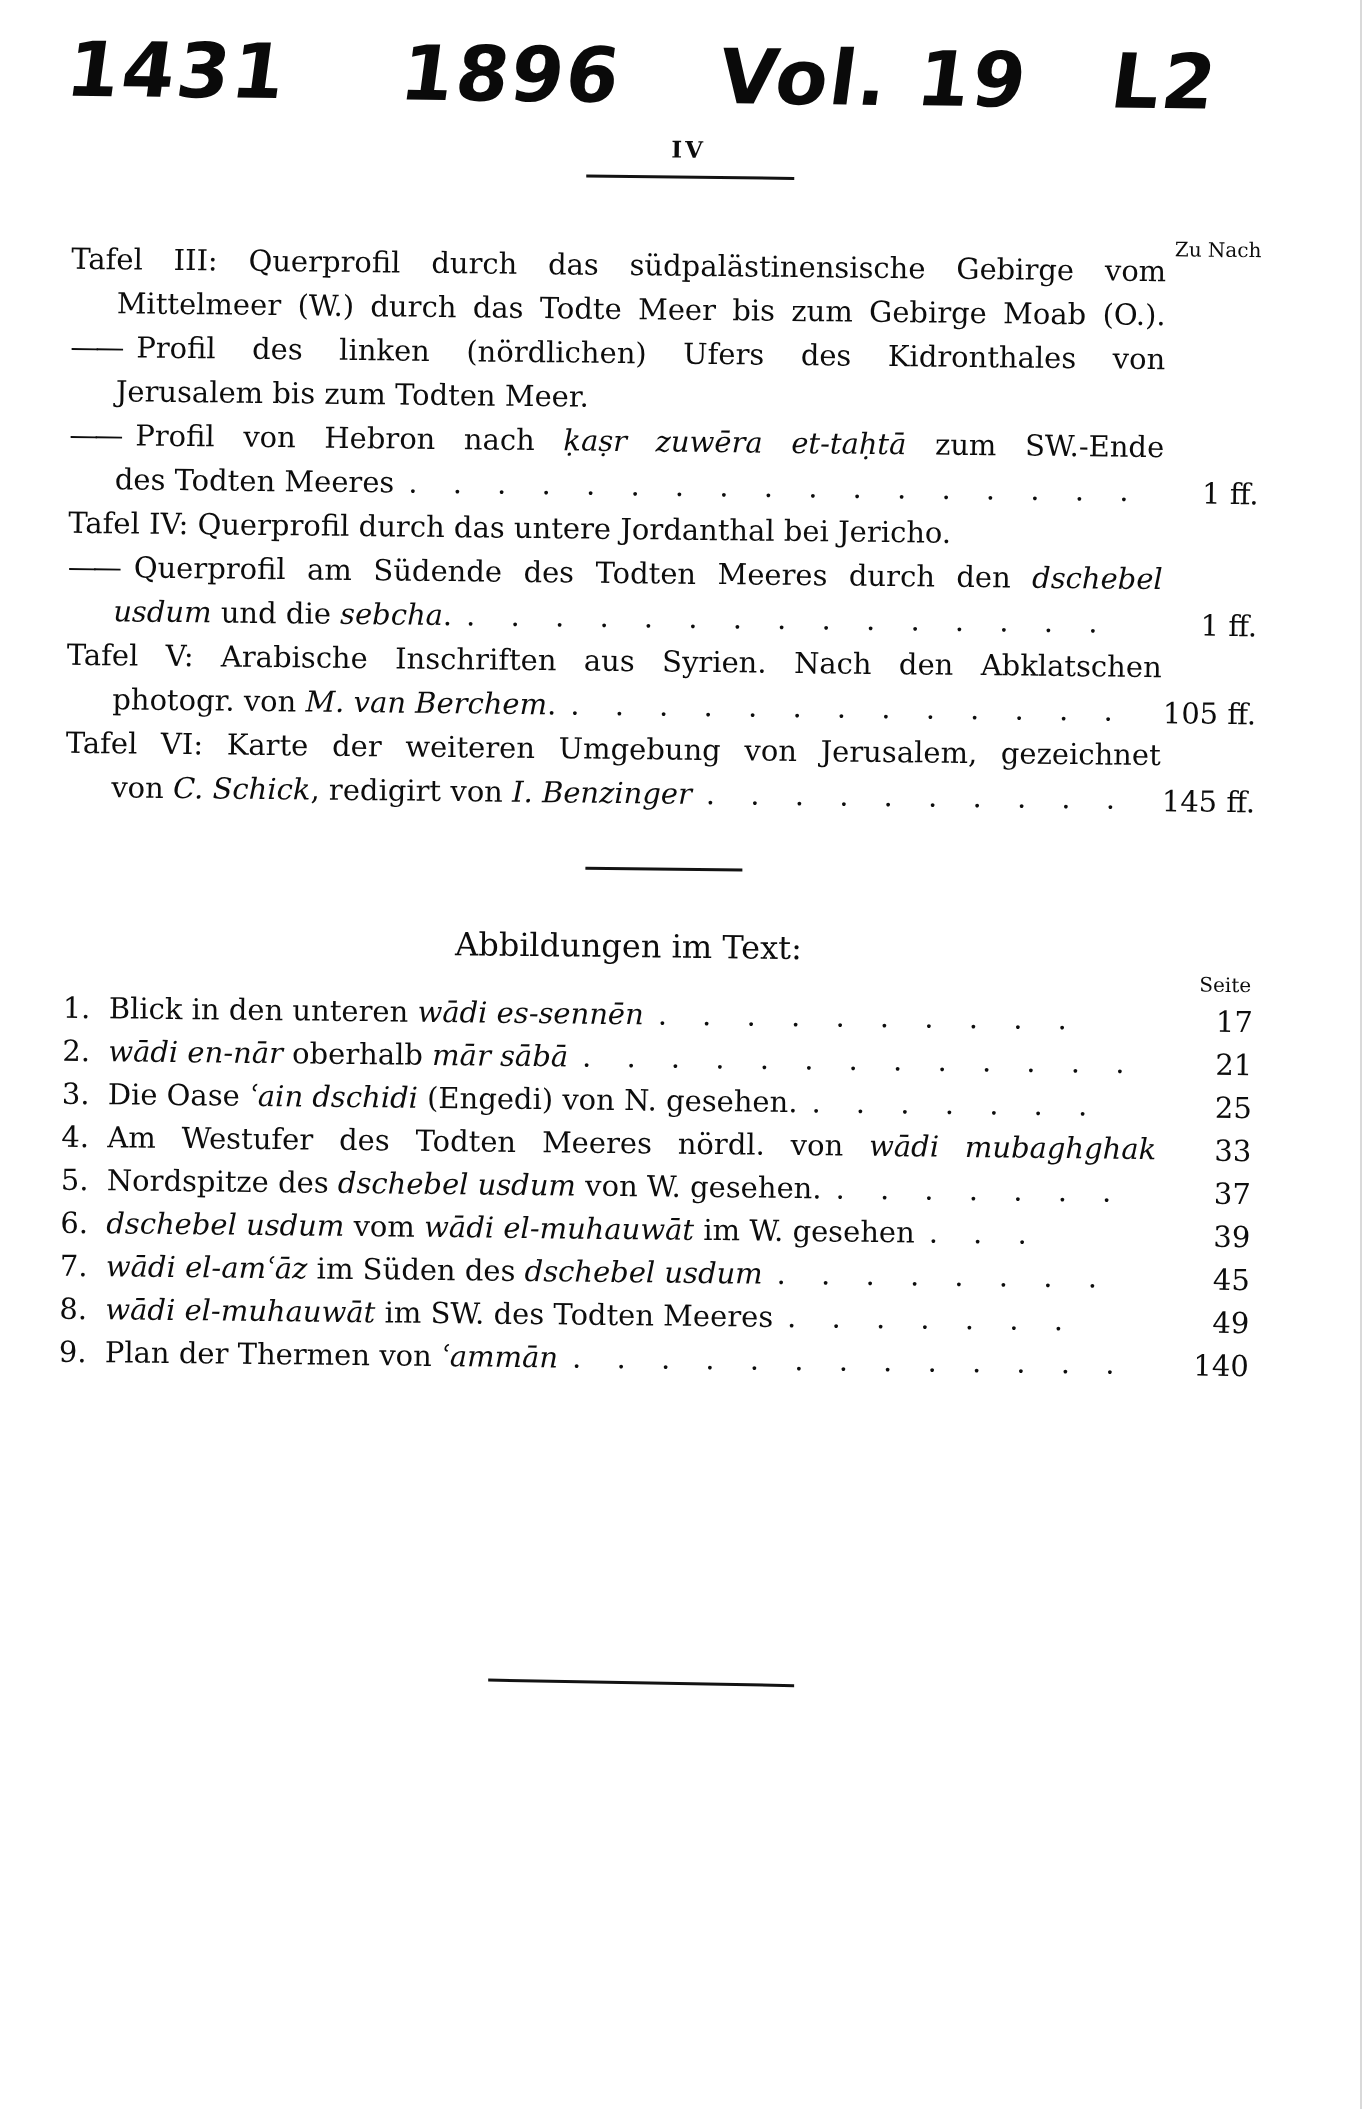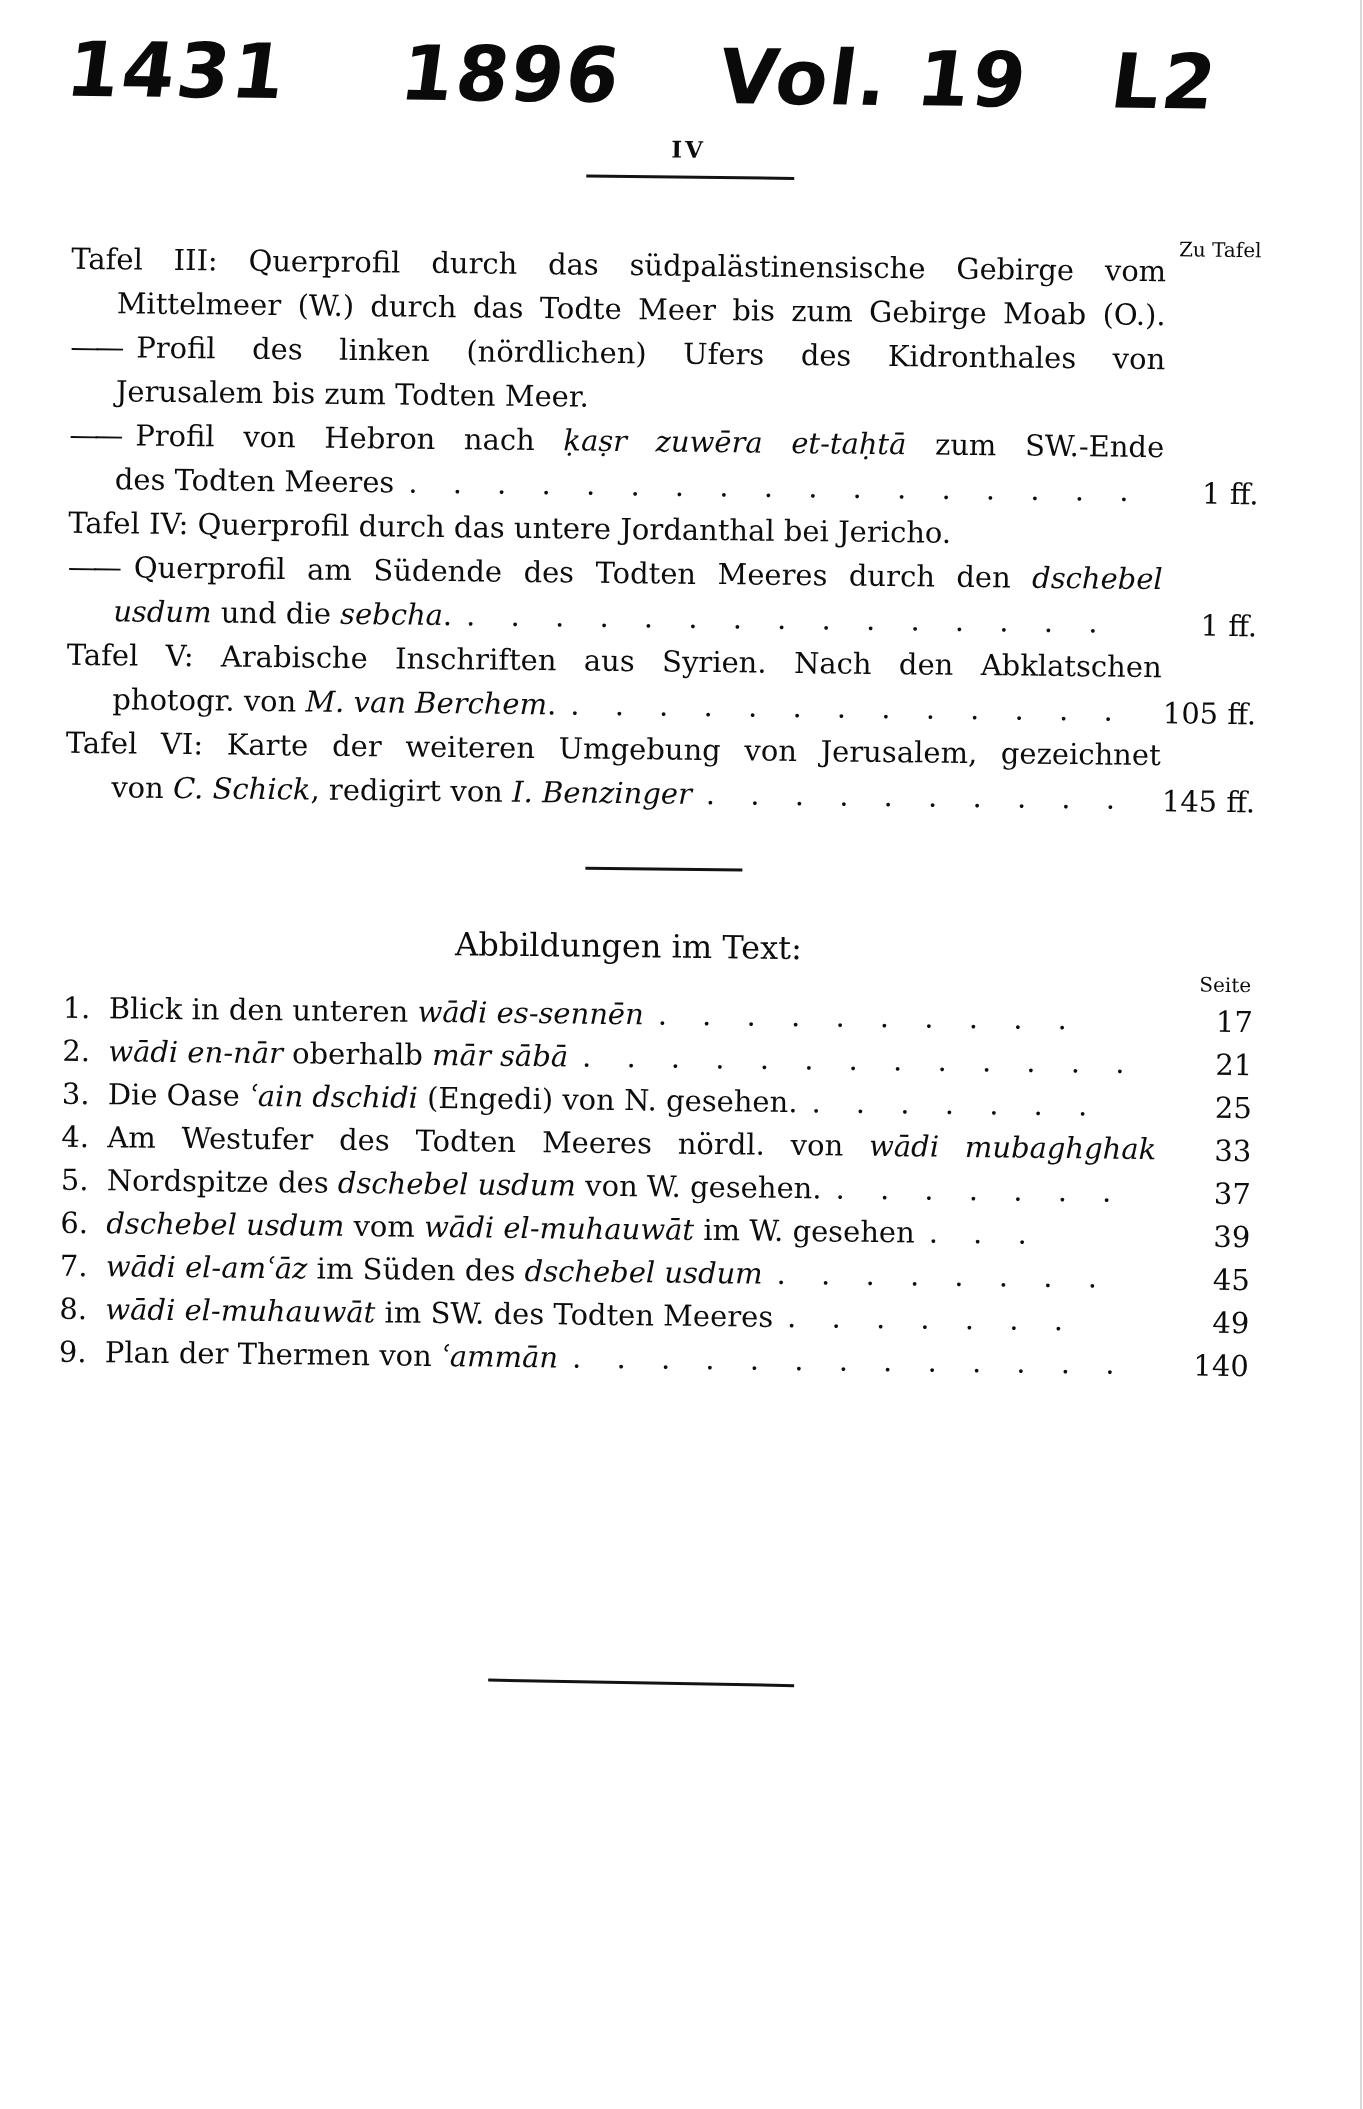--- a/index.html
+++ b/index.html
@@ -63,21 +63,21 @@
       <span class="hp1">1431</span>
       <span class="hp2">1896</span>
       <span class="hp3">Vol. 19</span>
       <span>L2</span>
     </div>
 
     <div class="rnum">IV</div>
     <div class="rule" id="rule-iv"></div>
 
     <div class="plates">
-      <div class="zuseite">Zu Tafel</div>
+      <div class="zuseite">Zu Nach</div>
 
       <div class="pline just"><span>Tafel III: Querprofil durch das südpalästinensische Gebirge vom</span></div>
       <div class="pline ind just"><span>Mittelmeer (W.) durch das Todte Meer bis zum Gebirge Moab (O.).</span></div>
       <div class="pline just"><span class="dash">——</span><span>Profil des linken (nördlichen) Ufers des Kidronthales von</span></div>
       <div class="pline ind"><span>Jerusalem bis zum Todten Meer.</span></div>
       <div class="pline just"><span class="dash">——</span><span>Profil von Hebron nach </span><span class="i">ḳaṣr zuwēra et-taḥtā</span><span> zum SW.-Ende</span></div>
       <div class="pline ind">
         <span class="pageref">1 ff.</span>
       <span>des Todten Meeres</span><span class="dots">. . . . . . . . . . . . . . . . .</span></div>
       <div class="pline"><span>Tafel IV: Querprofil durch das untere Jordanthal bei Jericho.</span></div>

